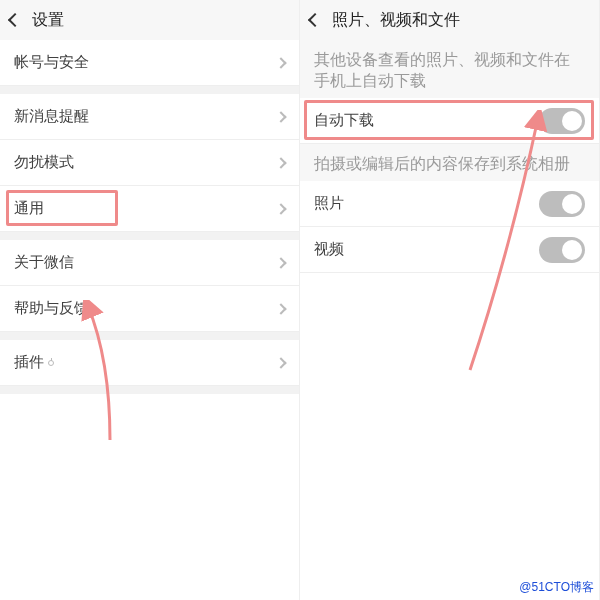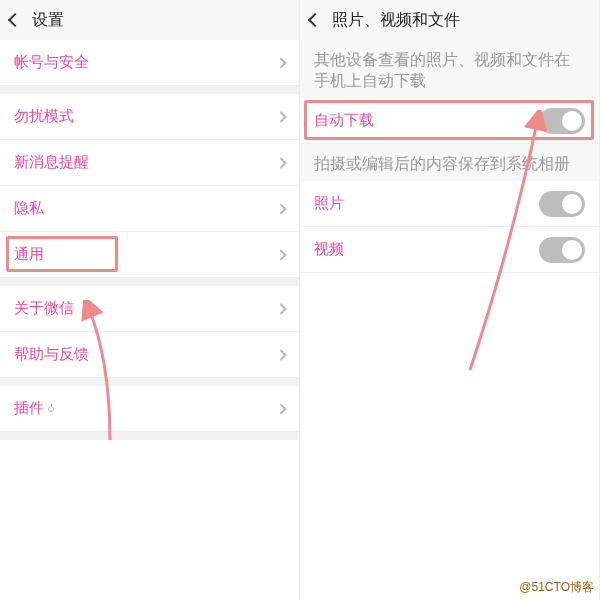--- a/index.html
+++ b/index.html
@@ -53,21 +53,21 @@
   .list-row {
     height: 46px;
     display: flex;
     align-items: center;
     justify-content: space-between;
     padding: 0 14px;
     border-bottom: 1px solid #eee;
     background: #fff;
     position: relative;
   }
-  .list-row .label { font-size: 15px; color: #ec4899; }
+  .list-row .label { font-size: 15px; color: #404040; }
   .list-row .chev {
     width: 8px;
     height: 8px;
     border-top: 2px solid #bbb;
     border-right: 2px solid #bbb;
     transform: rotate(45deg);
   }
   .gap { height: 8px; background: #f2f2f2; }
   .toggle {
     width: 46px;
@@ -91,21 +91,21 @@
     border: 3px solid #ef8a8a;
     border-radius: 2px;
     pointer-events: none;
   }
   svg.arrow { position: absolute; pointer-events: none; }
   .watermark {
     position: absolute;
     right: 6px;
     bottom: 4px;
     font-size: 12px;
-    color: #a16207;
+    color: #1d4ed8;
   }
   .loc-dot {
     width: 6px; height: 6px; border: 1px solid #bbb; border-radius: 50%; display:inline-block; margin-left:4px; vertical-align: middle;
     position: relative;
   }
   .loc-dot::before{content:"";position:absolute;left:2px;top:-3px;width:1px;height:3px;background:#bbb;}
 </style>
 </head>
 <body>
 
@@ -116,29 +116,25 @@
       <span class="back-chevron"></span>
       <span class="header-title">设置</span>
     </div>
 
     <div class="list-row">
       <span class="label">帐号与安全</span>
       <span class="chev"></span>
     </div>
     <div class="gap"></div>
     <div class="list-row">
-      <span class="label">勿扰模式</span>
-      <span class="chev"></span>
-    </div>
-    <div class="list-row">
       <span class="label">新消息提醒</span>
       <span class="chev"></span>
     </div>
     <div class="list-row">
-      <span class="label">隐私</span>
+      <span class="label">勿扰模式</span>
       <span class="chev"></span>
     </div>
     <div class="list-row">
       <span class="label">通用</span>
       <span class="chev"></span>
       <div class="highlight-box" style="left:6px; top:4px; width:112px; height:36px;"></div>
     </div>
     <div class="gap"></div>
     <div class="list-row">
       <span class="label">关于微信</span>

